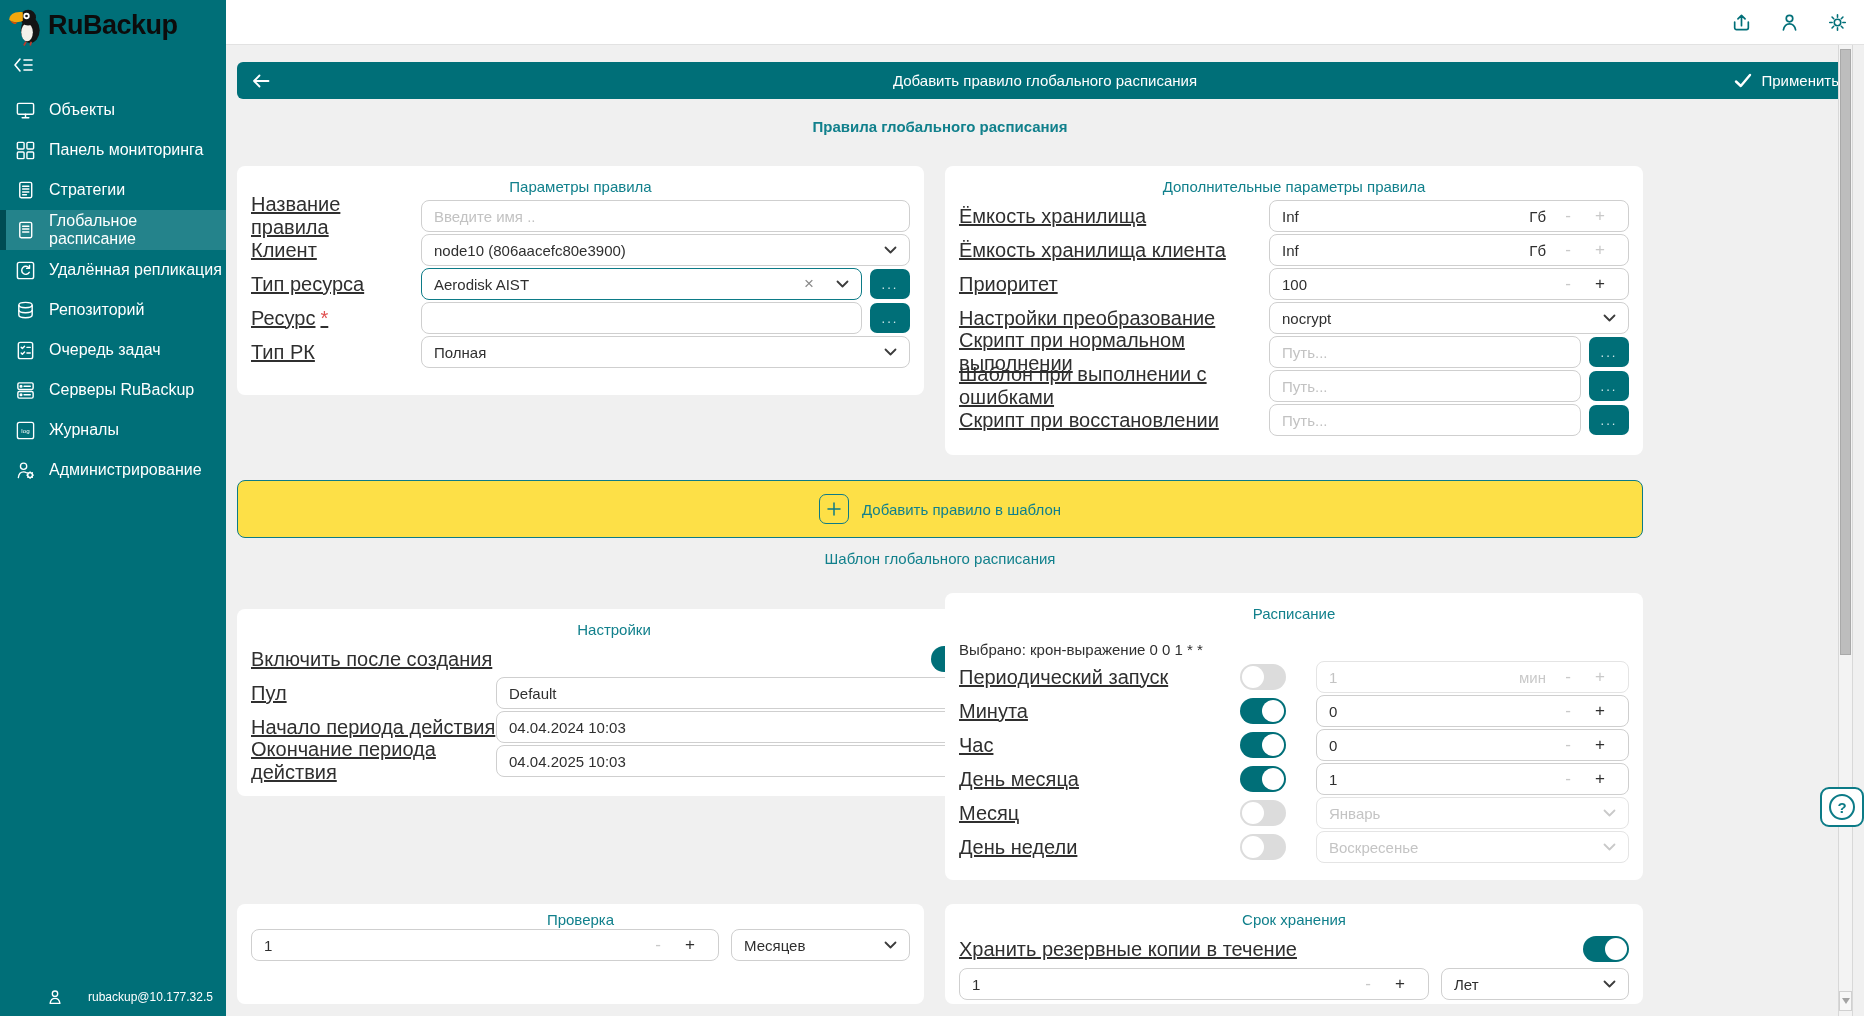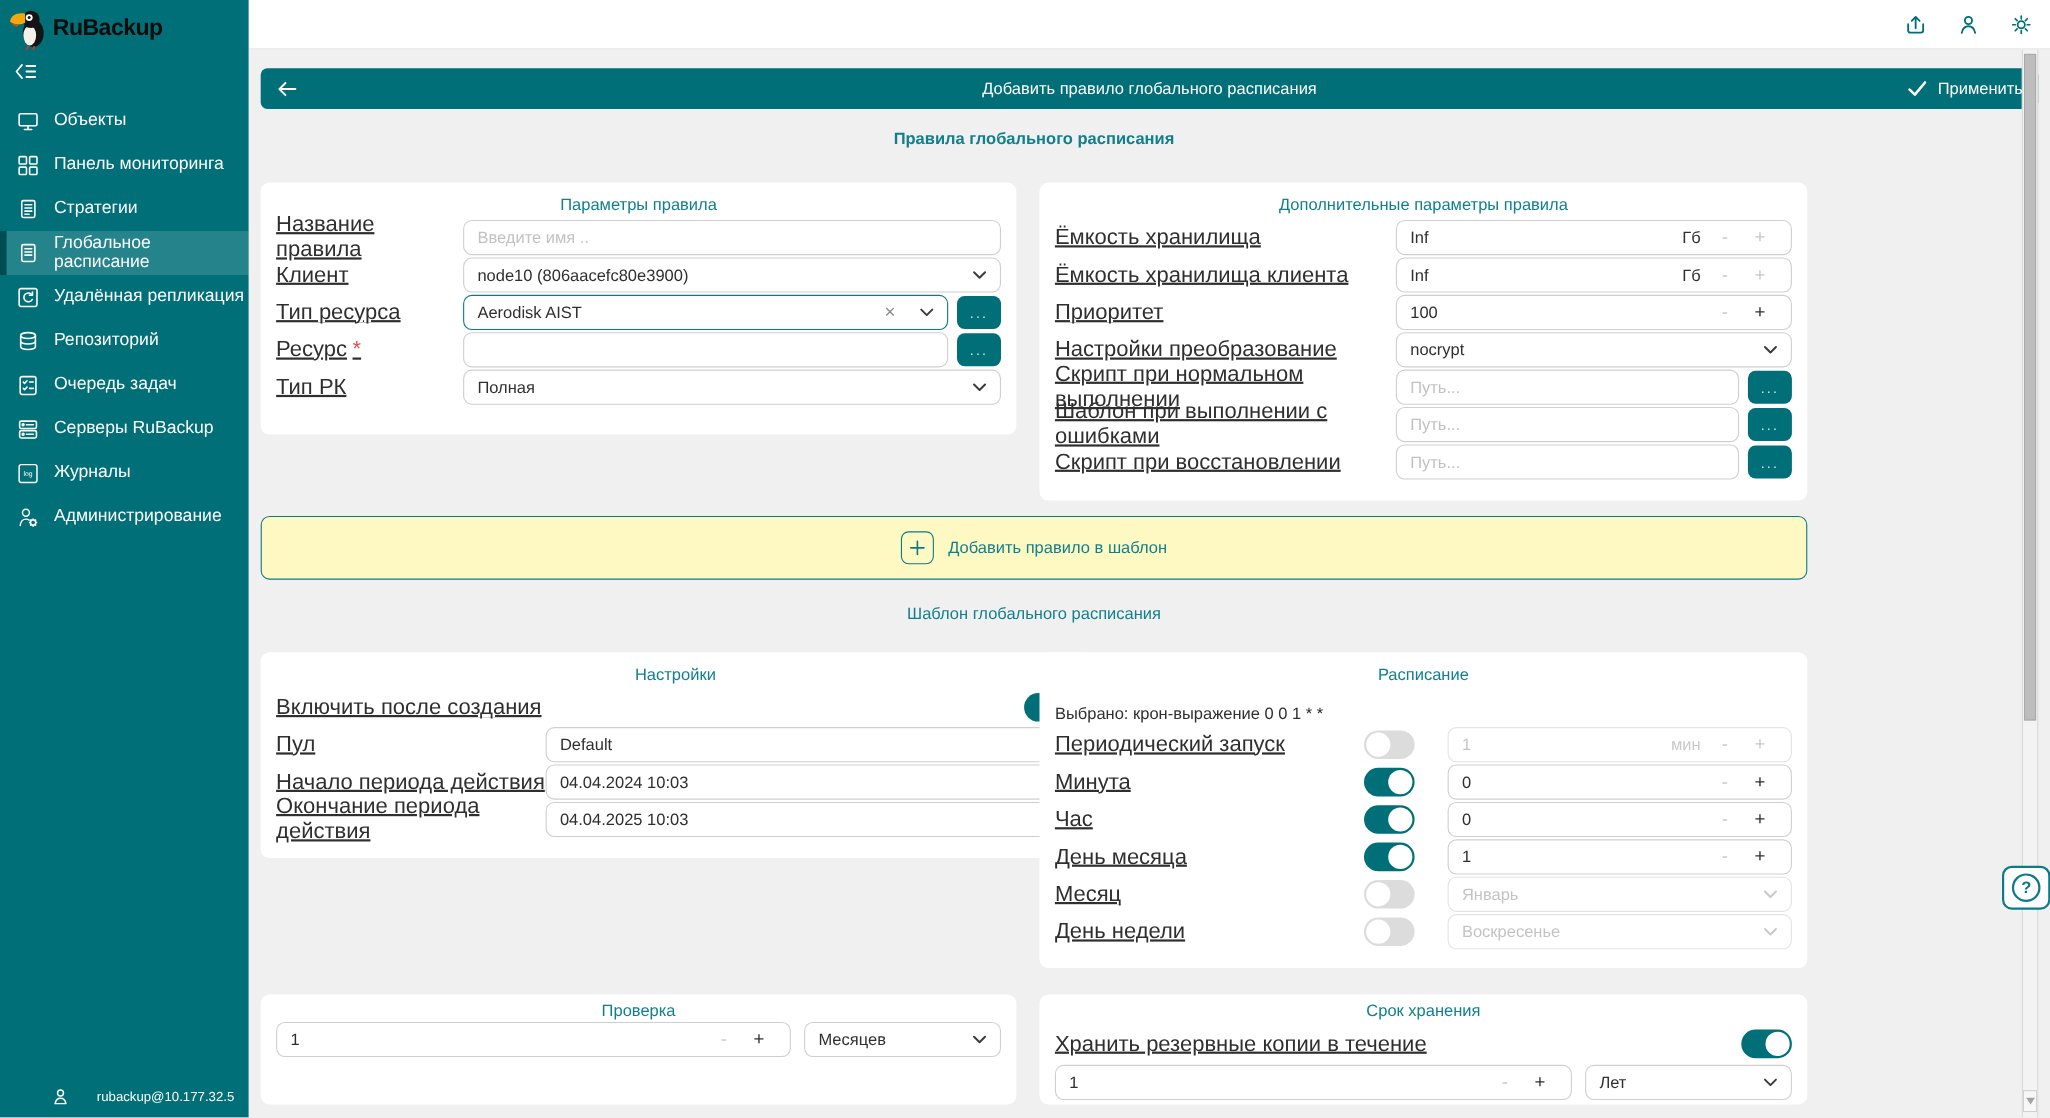--- a/index.html
+++ b/index.html
@@ -6,21 +6,21 @@
   html,body { width:1864px; height:1016px; overflow:hidden; font-family:"Liberation Sans", sans-serif; background:#f0f0f0; }
   .app { position:relative; width:1864px; height:1016px; }
 
   
   .topbar { position:absolute; left:226px; top:0; width:1638px; height:45px; background:#fff; border-bottom:1px solid #e2e2e2; display:flex; align-items:center; justify-content:flex-end; gap:26px; padding-right:16px; z-index:3; }
   .tb-ic { width:22px; height:22px; display:flex; align-items:center; justify-content:center; cursor:pointer; }
 
   
   .sidebar { position:absolute; left:0; top:0; width:226px; height:1016px; background:#006f78; z-index:4; }
   .logo { display:flex; align-items:center; gap:4px; padding:5px 8px 0 8px; height:46px; }
-  .logo-text { font-size:21px; font-weight:800; color:#0c0c0c; letter-spacing:-0.5px; }
+  .logo-text { font-size:27px; font-weight:800; color:#0c0c0c; letter-spacing:-0.5px; }
   .collapse { margin:10px 0 0 12px; width:26px; height:20px; cursor:pointer; }
   .menu { margin-top:14px; }
   .s-item { height:40px; display:flex; align-items:center; gap:13px; padding-left:14px; color:#fff; font-size:16px; cursor:pointer; }
   .s-item.sel { background:rgba(255,255,255,0.14); border-left:6px solid #004c53; padding-left:8px; }
   .s-ic { width:22px; height:22px; flex:0 0 22px; display:flex; align-items:center; justify-content:center; }
   .side-footer { position:absolute; bottom:10px; left:0; width:226px; display:flex; align-items:center; gap:24px; padding-left:46px; color:#fff; font-size:12px; }
 
   
   .content { position:absolute; left:226px; top:45px; width:1638px; height:971px; background:#f0f0f0; z-index:1; }
 
@@ -64,26 +64,26 @@
 
   .toggle { position:relative; width:46px; height:26px; border-radius:13px; flex:0 0 46px; cursor:pointer; }
   .toggle.on { background:#006f78; }
   .toggle.off { background:#dcdcdc; }
   .knob { position:absolute; top:2px; width:22px; height:22px; border-radius:50%; background:#fff; }
   .toggle.on .knob { right:2px; }
   .toggle.off .knob { left:2px; }
 
   .card-params { left:11px; top:121px; width:687px; height:229px; }
   .card-extra  { left:719px; top:121px; width:698px; height:289px; }
-  .card-settings { left:11px; top:548px; width:754px; height:187px; }
+  .card-settings { left:11px; top:564px; width:754px; height:187px; }
   .card-schedule { left:719px; top:548px; width:698px; height:287px; }
   .card-verify { left:11px; top:859px; width:687px; height:100px; }
   .card-retain { left:719px; top:859px; width:698px; height:100px; }
 
-  .add-rule { position:absolute; left:11px; top:424px; width:1406px; height:58px; background:#fef9c3; border:1px solid #0c7b87; border-radius:8px; display:flex; align-items:center; justify-content:center; gap:13px; cursor:pointer; }
+  .add-rule { position:absolute; left:11px; top:435px; width:1406px; height:58px; background:#fde047; border:1px solid #0c7b87; border-radius:8px; display:flex; align-items:center; justify-content:center; gap:13px; cursor:pointer; }
   .plus-box { width:30px; height:30px; border:1.5px solid #0c7b87; border-radius:7px; display:flex; align-items:center; justify-content:center; }
   .add-rule-label { color:#11808c; font-size:15px; }
 
   .cron-line { margin-top:16px; height:20px; font-size:15px; color:#2f2f2f; display:flex; align-items:center; }
   .sched-input { margin-left:30px; }
 
   .cal-ic { display:flex; margin-left:8px; }
 
   
   .scroll { position:absolute; top:0; bottom:0; left:1612px; width:15px; background:#f3f3f3; border-left:1px solid #d8d8d8; border-right:1px solid #d8d8d8; z-index:2; }

